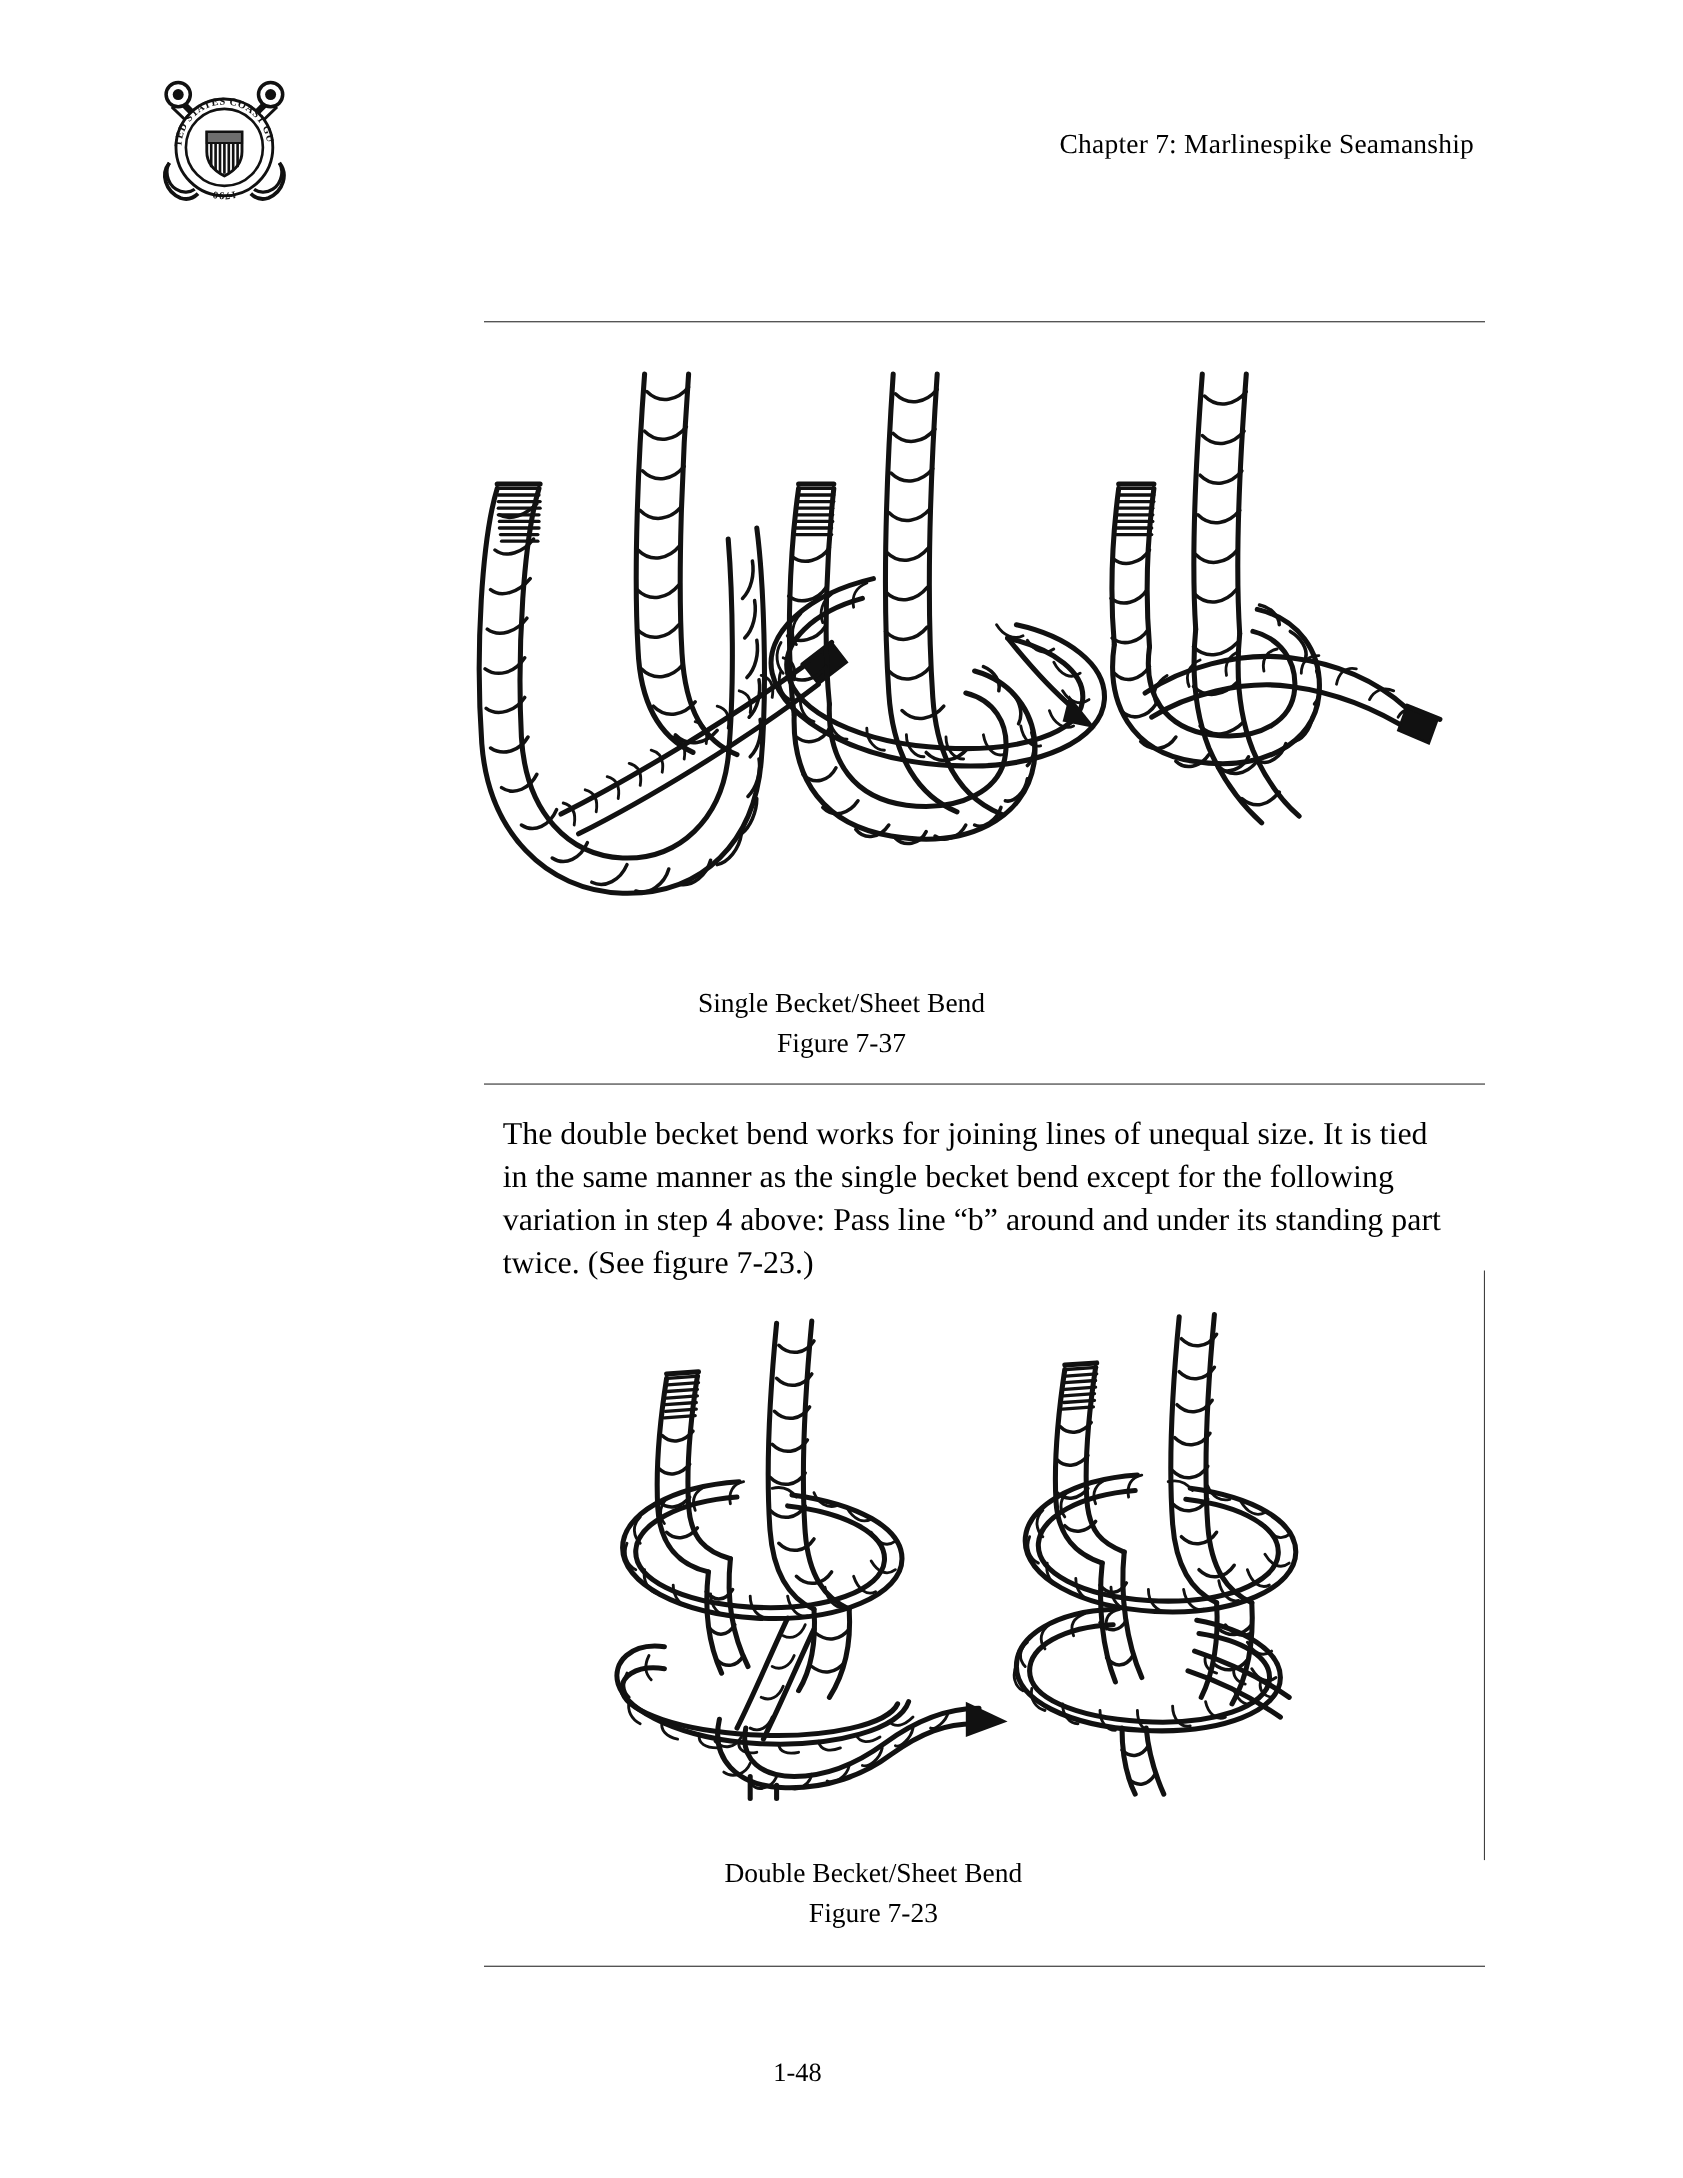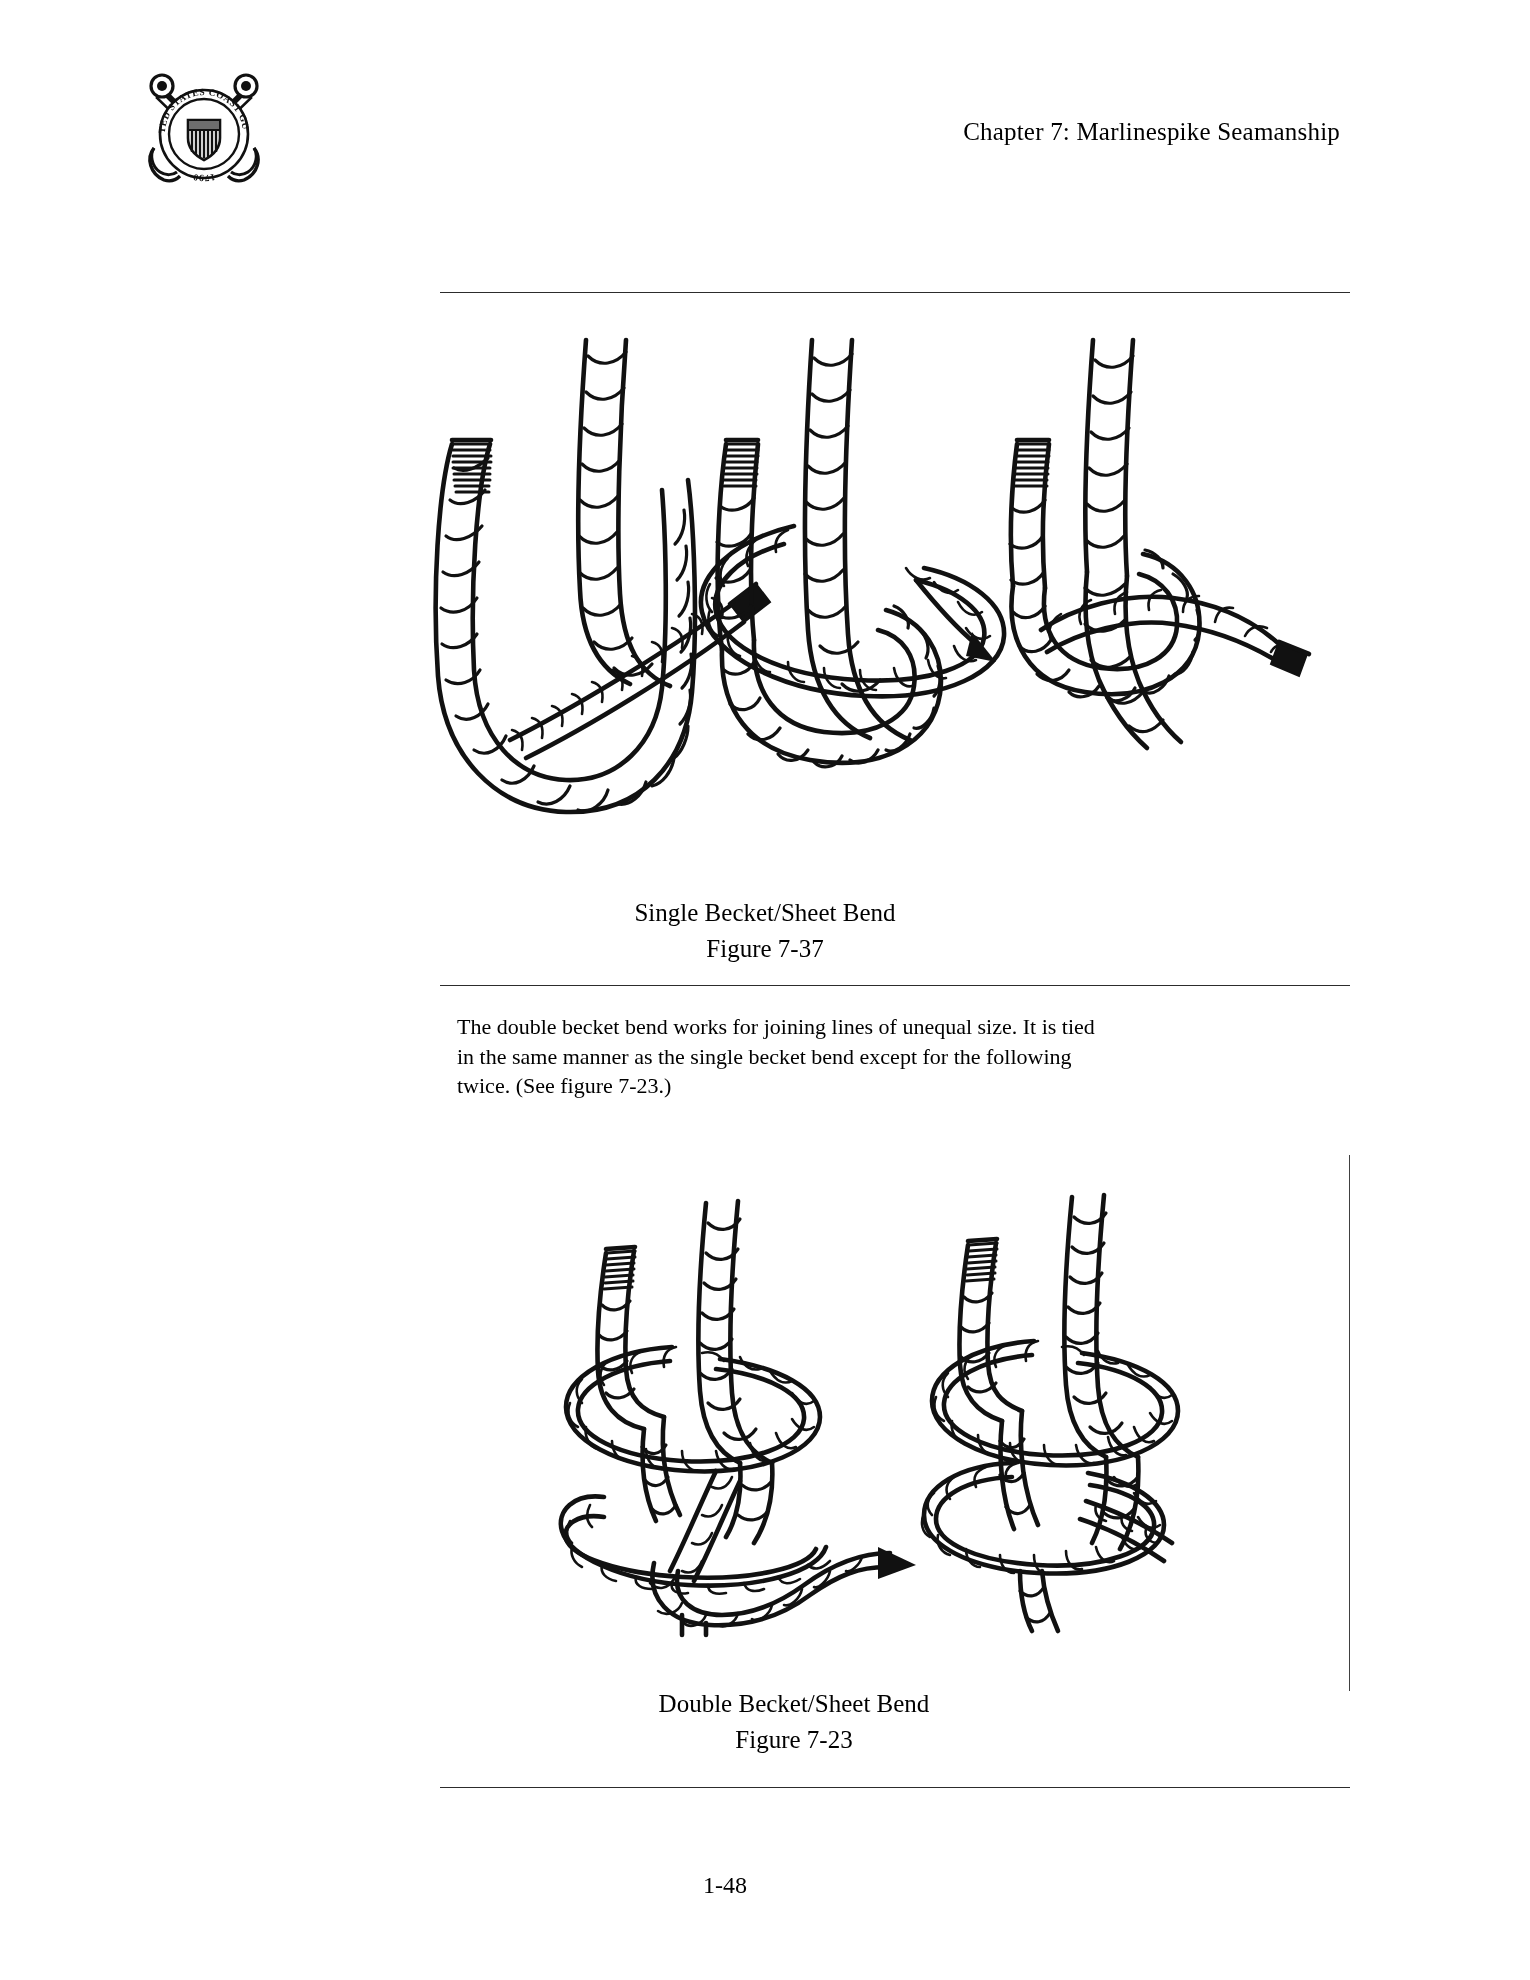--- a/index.html
+++ b/index.html
@@ -91,21 +91,21 @@
     top: 1012px;
     width: 245px;
     font-size: 24.5px;
     line-height: 1.345;
   }
   .body-para {
     position: absolute;
     left: 457px;
     top: 1012px;
     width: 880px;
-    font-size: 22px;
+    font-size: 29px;
     line-height: 1.345;
     text-align: left;
   }
   .body-para .pline { display: block; white-space: nowrap; }
 
   
   .page-number {
     position: absolute;
     left: 0;
     top: 1872px;
@@ -427,20 +427,21 @@
     <span class="cap-line">Single Becket/Sheet Bend</span>
     <span class="cap-line">Figure 7-37</span>
   </div>
 
   <div class="hrule rule-2"></div>
 
 
   <div class="body-para">
     <span class="pline">The double becket bend works for joining lines of unequal size.  It is tied</span>
     <span class="pline">in the same manner as the single becket bend except for the following</span>
+    <span class="pline">variation in step 4 above:  Pass line “b” around and under its standing part</span>
     <span class="pline">twice.  (See figure 7-23.)</span>
   </div>
 
   <div class="vrule"></div>
 
   <div class="fig-23">
     <svg viewBox="0 0 700 440" width="700" height="440">
 
       <g>
 

